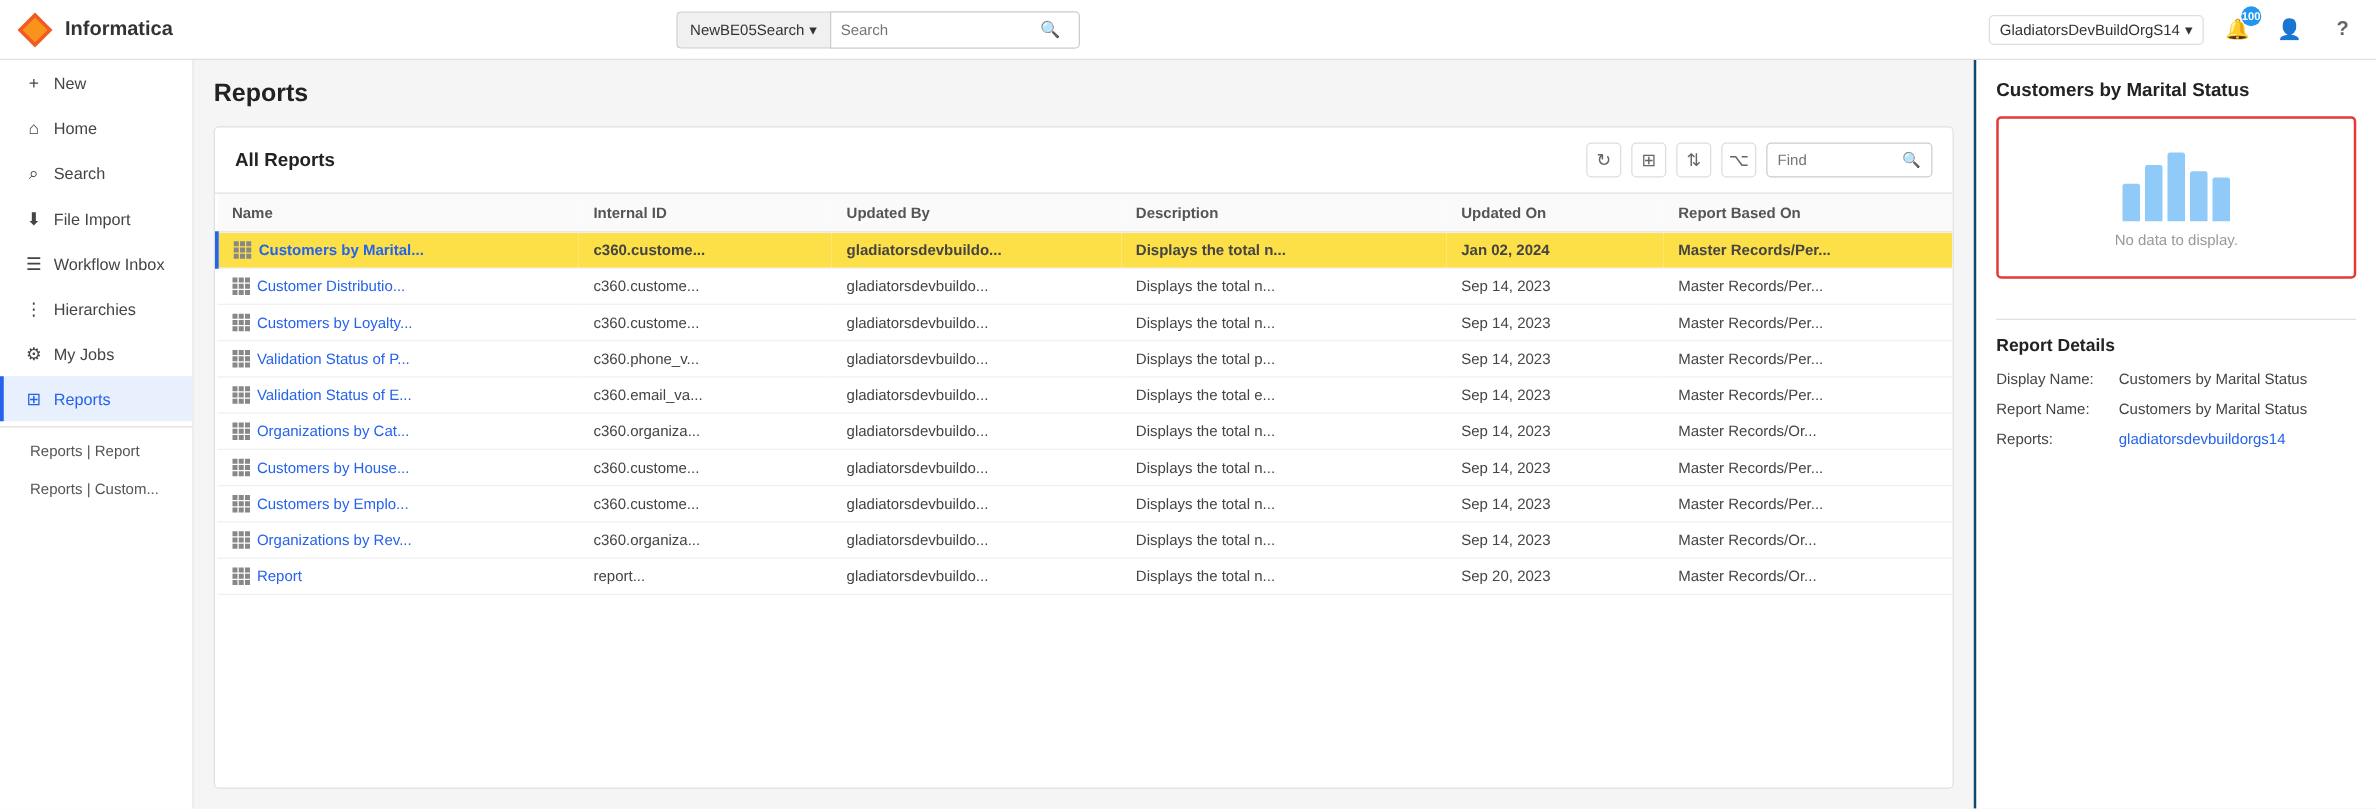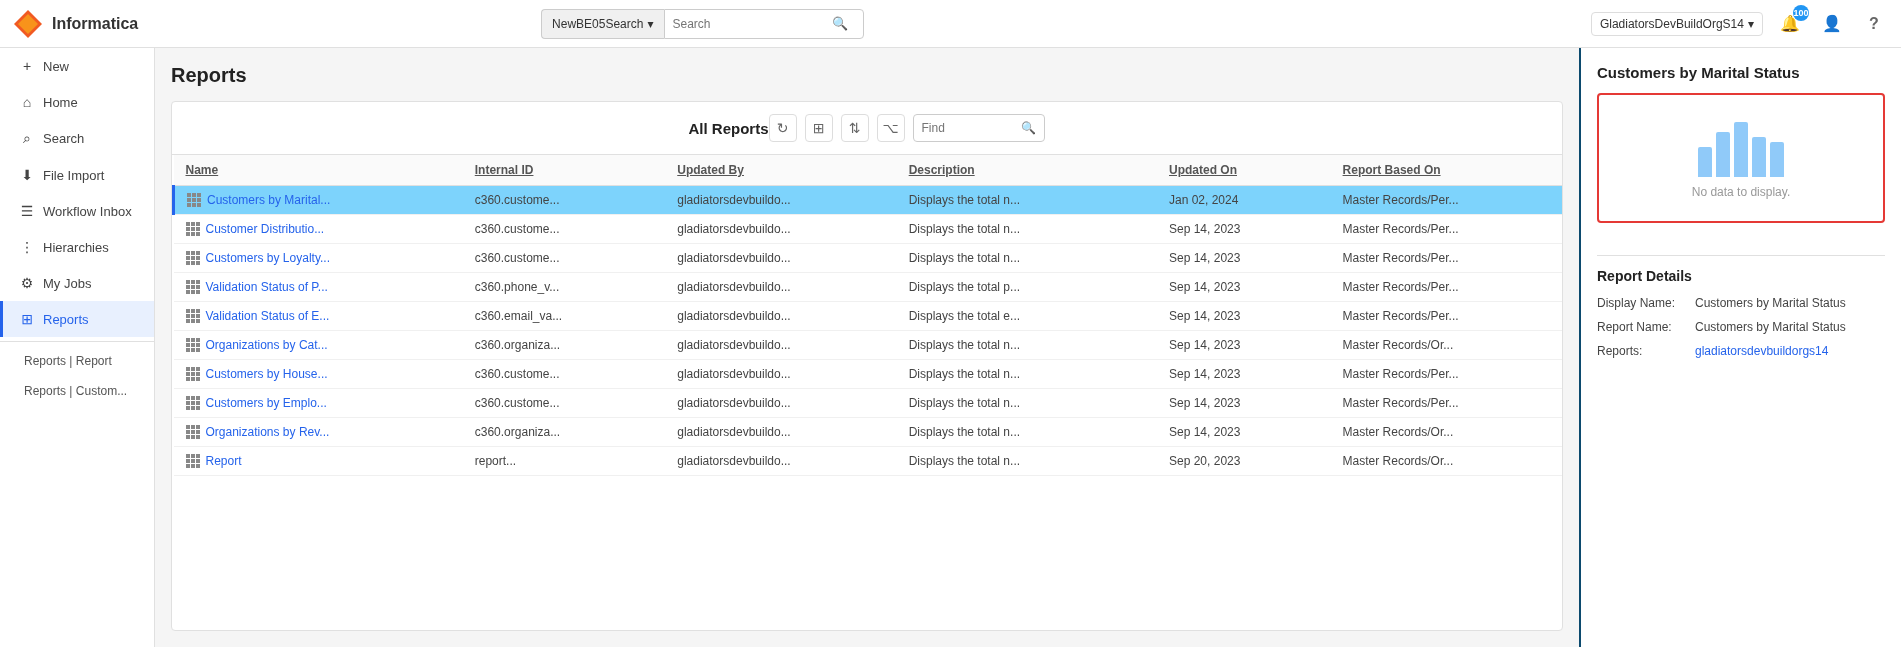--- a/index.html
+++ b/index.html
@@ -189,21 +189,21 @@
       border: 1px solid #e0e0e0;
       border-radius: 4px;
       flex: 1;
       display: flex;
       flex-direction: column;
       overflow: hidden;
     }
     .reports-header {
       display: flex;
       align-items: center;
-      justify-content: center;
+      justify-content: space-between;
       padding: 12px 16px;
       border-bottom: 1px solid #e0e0e0;
     }
     .all-reports-title {
       font-size: 15px;
       font-weight: 600;
       color: #222;
     }
     .reports-toolbar {
       display: flex;
@@ -252,27 +252,26 @@
       background: #fafafa;
       border-bottom: 1px solid #e0e0e0;
       padding: 8px 12px;
       text-align: left;
       font-size: 12px;
       font-weight: 600;
       color: #555;
       position: sticky;
       top: 0;
       z-index: 1;
-      text-decoration: underline;
     }
     tbody tr {
       border-bottom: 1px solid #f0f0f0;
       cursor: pointer;
     }
-    tbody tr.selected { background: #7dd3fc; }
+    tbody tr.selected { background: #fde047; font-weight: bold; }
     tbody td {
       padding: 7px 12px;
       font-size: 12px;
       color: #444;
       white-space: nowrap;
       overflow: hidden;
       text-overflow: ellipsis;
       max-width: 160px;
     }
     .row-name-link {

